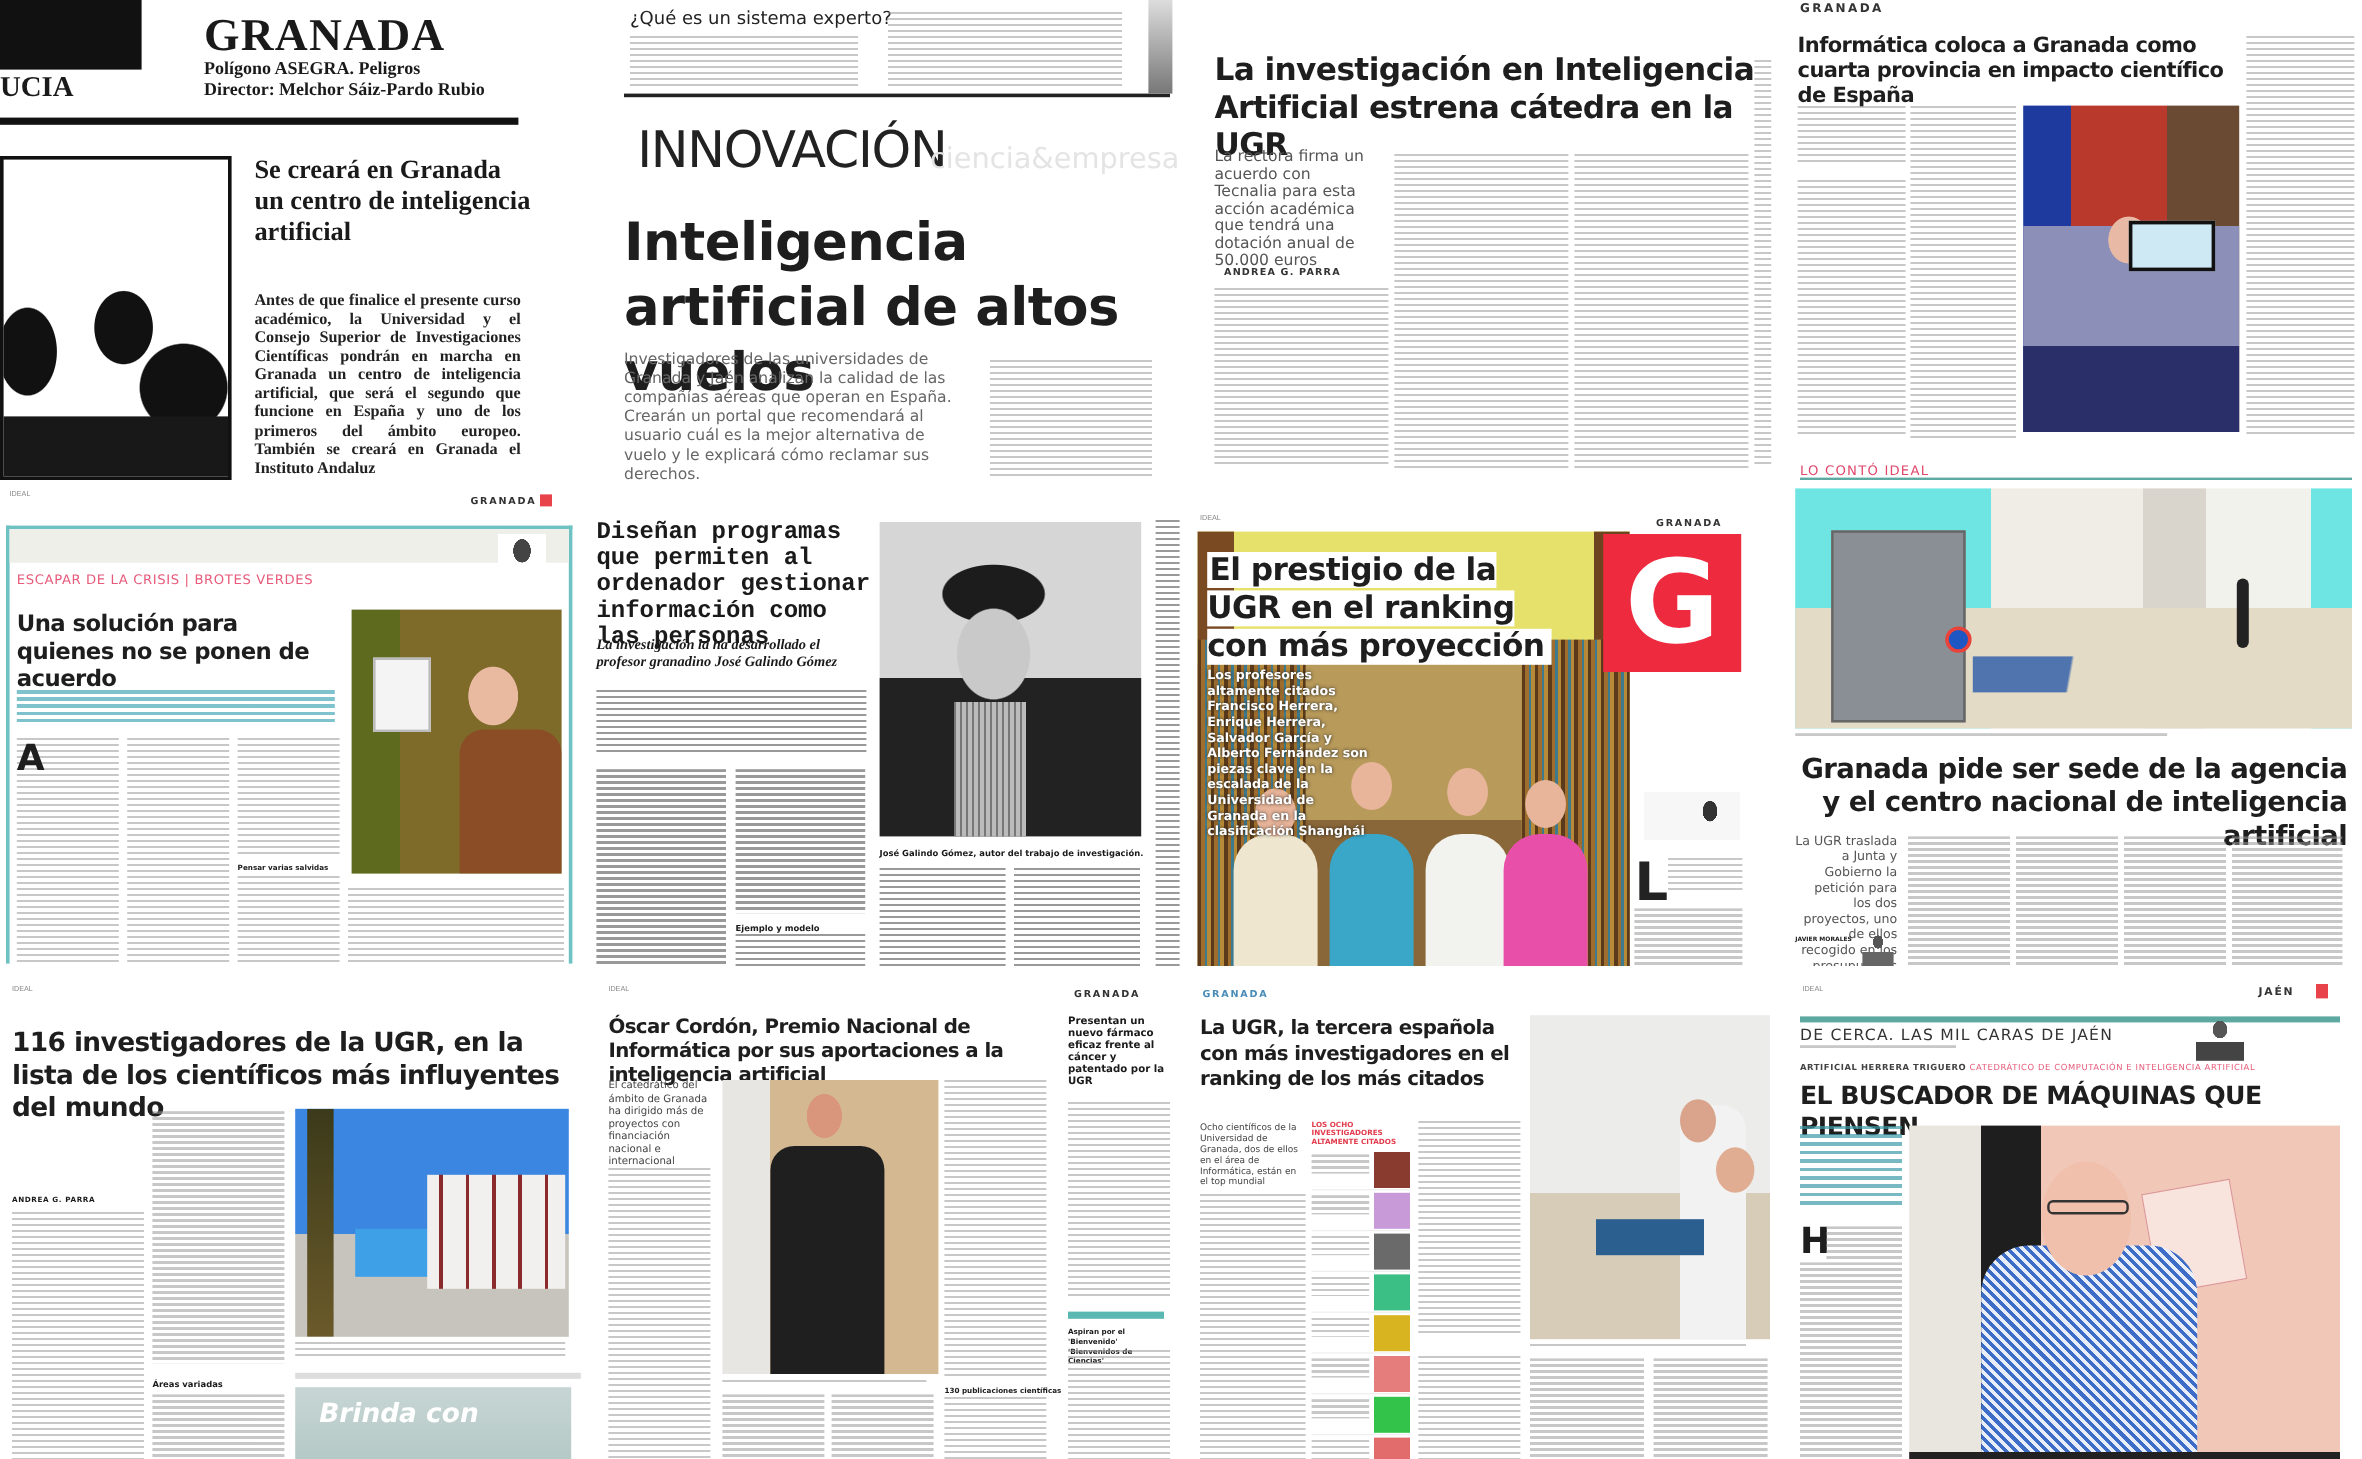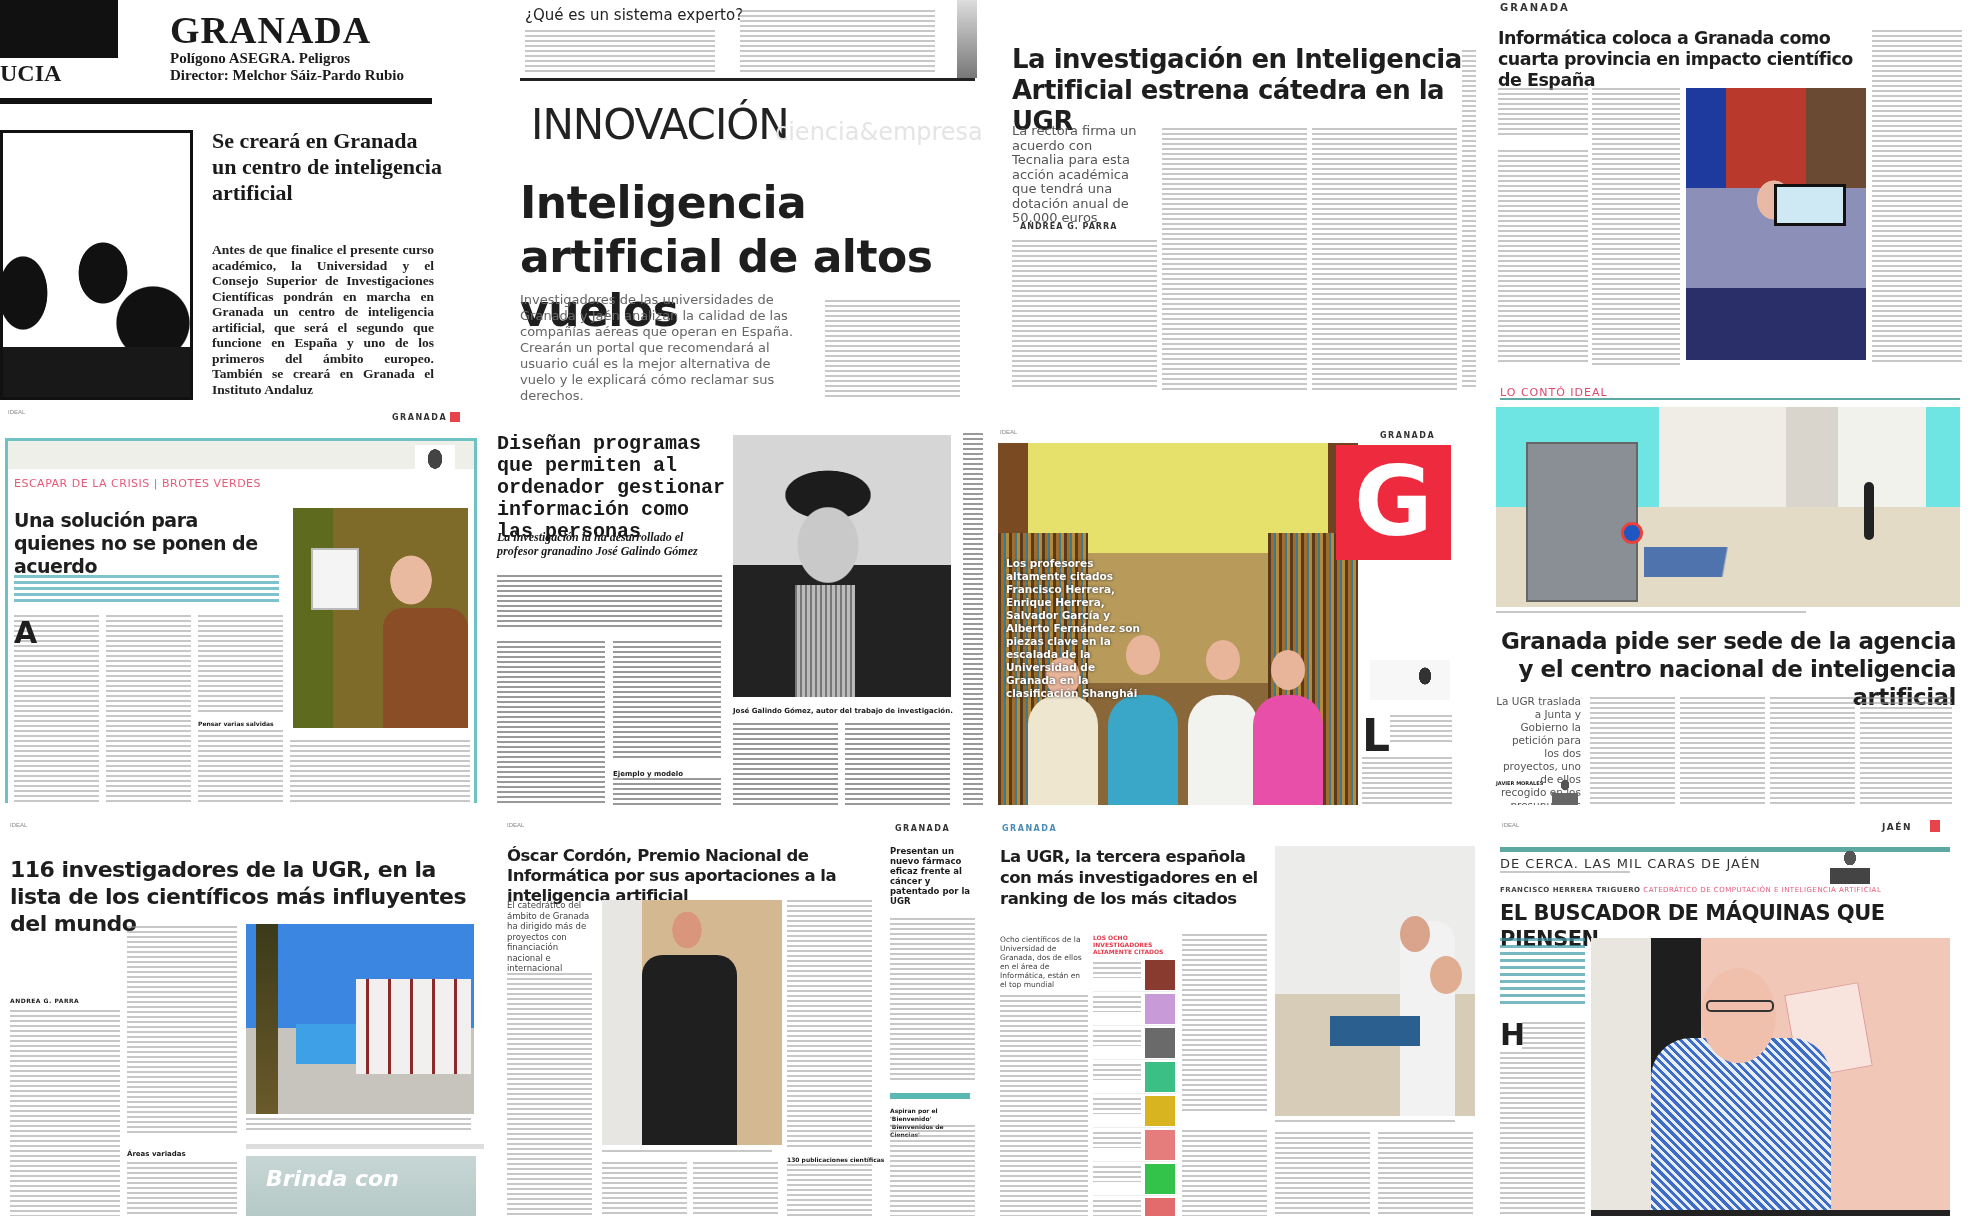--- a/index.html
+++ b/index.html
@@ -346,20 +346,21 @@
     <div class="shelf" style="left:270px"></div>
     <div class="p" style="left:30px;background:#efe6cf"></div>
     <div class="p" style="left:110px;background:#3aa6c8"></div>
     <div class="p" style="left:190px;background:#f2f2ee"></div>
     <div class="p" style="left:255px;background:#e84fa8"></div>
     <div class="face" style="left:48px;bottom:108px"></div>
     <div class="face" style="left:128px;bottom:130px"></div>
     <div class="face" style="left:208px;bottom:125px"></div>
     <div class="face" style="left:273px;bottom:115px"></div>
   </div>
+  <div class="abs head hl"><span>El prestigio de la UGR en el ranking con más proyección</span></div>
   <div class="abs deck sans">Los profesores altamente citados Francisco Herrera, Enrique Herrera, Salvador García y Alberto Fernández son piezas clave en la escalada de la Universidad de Granada en la clasificación Shanghái</div>
   <div class="abs g-box">G</div>
   <div class="abs author"></div>
   <div class="abs dropcap sans">L</div>
   <div class="abs c1 lines"></div>
   <div class="abs c1b lines"></div>
 </div>
 
 <div class="panel" id="p8">
   <div class="abs pic photo">
@@ -475,21 +476,21 @@
 </div>
 
 <div class="panel" id="p12">
   <div class="abs dateline">IDEAL</div>
   <div class="abs sect sans">JAÉN</div>
   <div class="abs badge"></div>
   <div class="abs topbar"></div>
   <div class="abs series sans">DE CERCA. LAS MIL CARAS DE JAÉN</div>
   <div class="abs series-sub lines"></div>
   <div class="abs author-pic"></div>
-  <div class="abs kick sans"><b>FRANCISCO HERRERA TRIGUERO</b> <span>CATEDRÁTICO DE COMPUTACIÓN E INTELIGENCIA ARTIFICIAL</span></div>
+  <div class="abs kick sans"><b>ARTIFICIAL HERRERA TRIGUERO</b> <span>CATEDRÁTICO DE COMPUTACIÓN E INTELIGENCIA ARTIFICIAL</span></div>
   <div class="abs head hl">EL BUSCADOR DE MÁQUINAS QUE PIENSEN</div>
   <div class="abs deck"></div>
   <div class="abs dropcap hl">H</div>
   <div class="abs c1a lines"></div>
   <div class="abs c1 lines"></div>
   <div class="abs pic photo">
       <div class="plaque"></div>
       <div class="shirt"></div>
       <div class="face"></div>
       <div class="glasses"></div>

